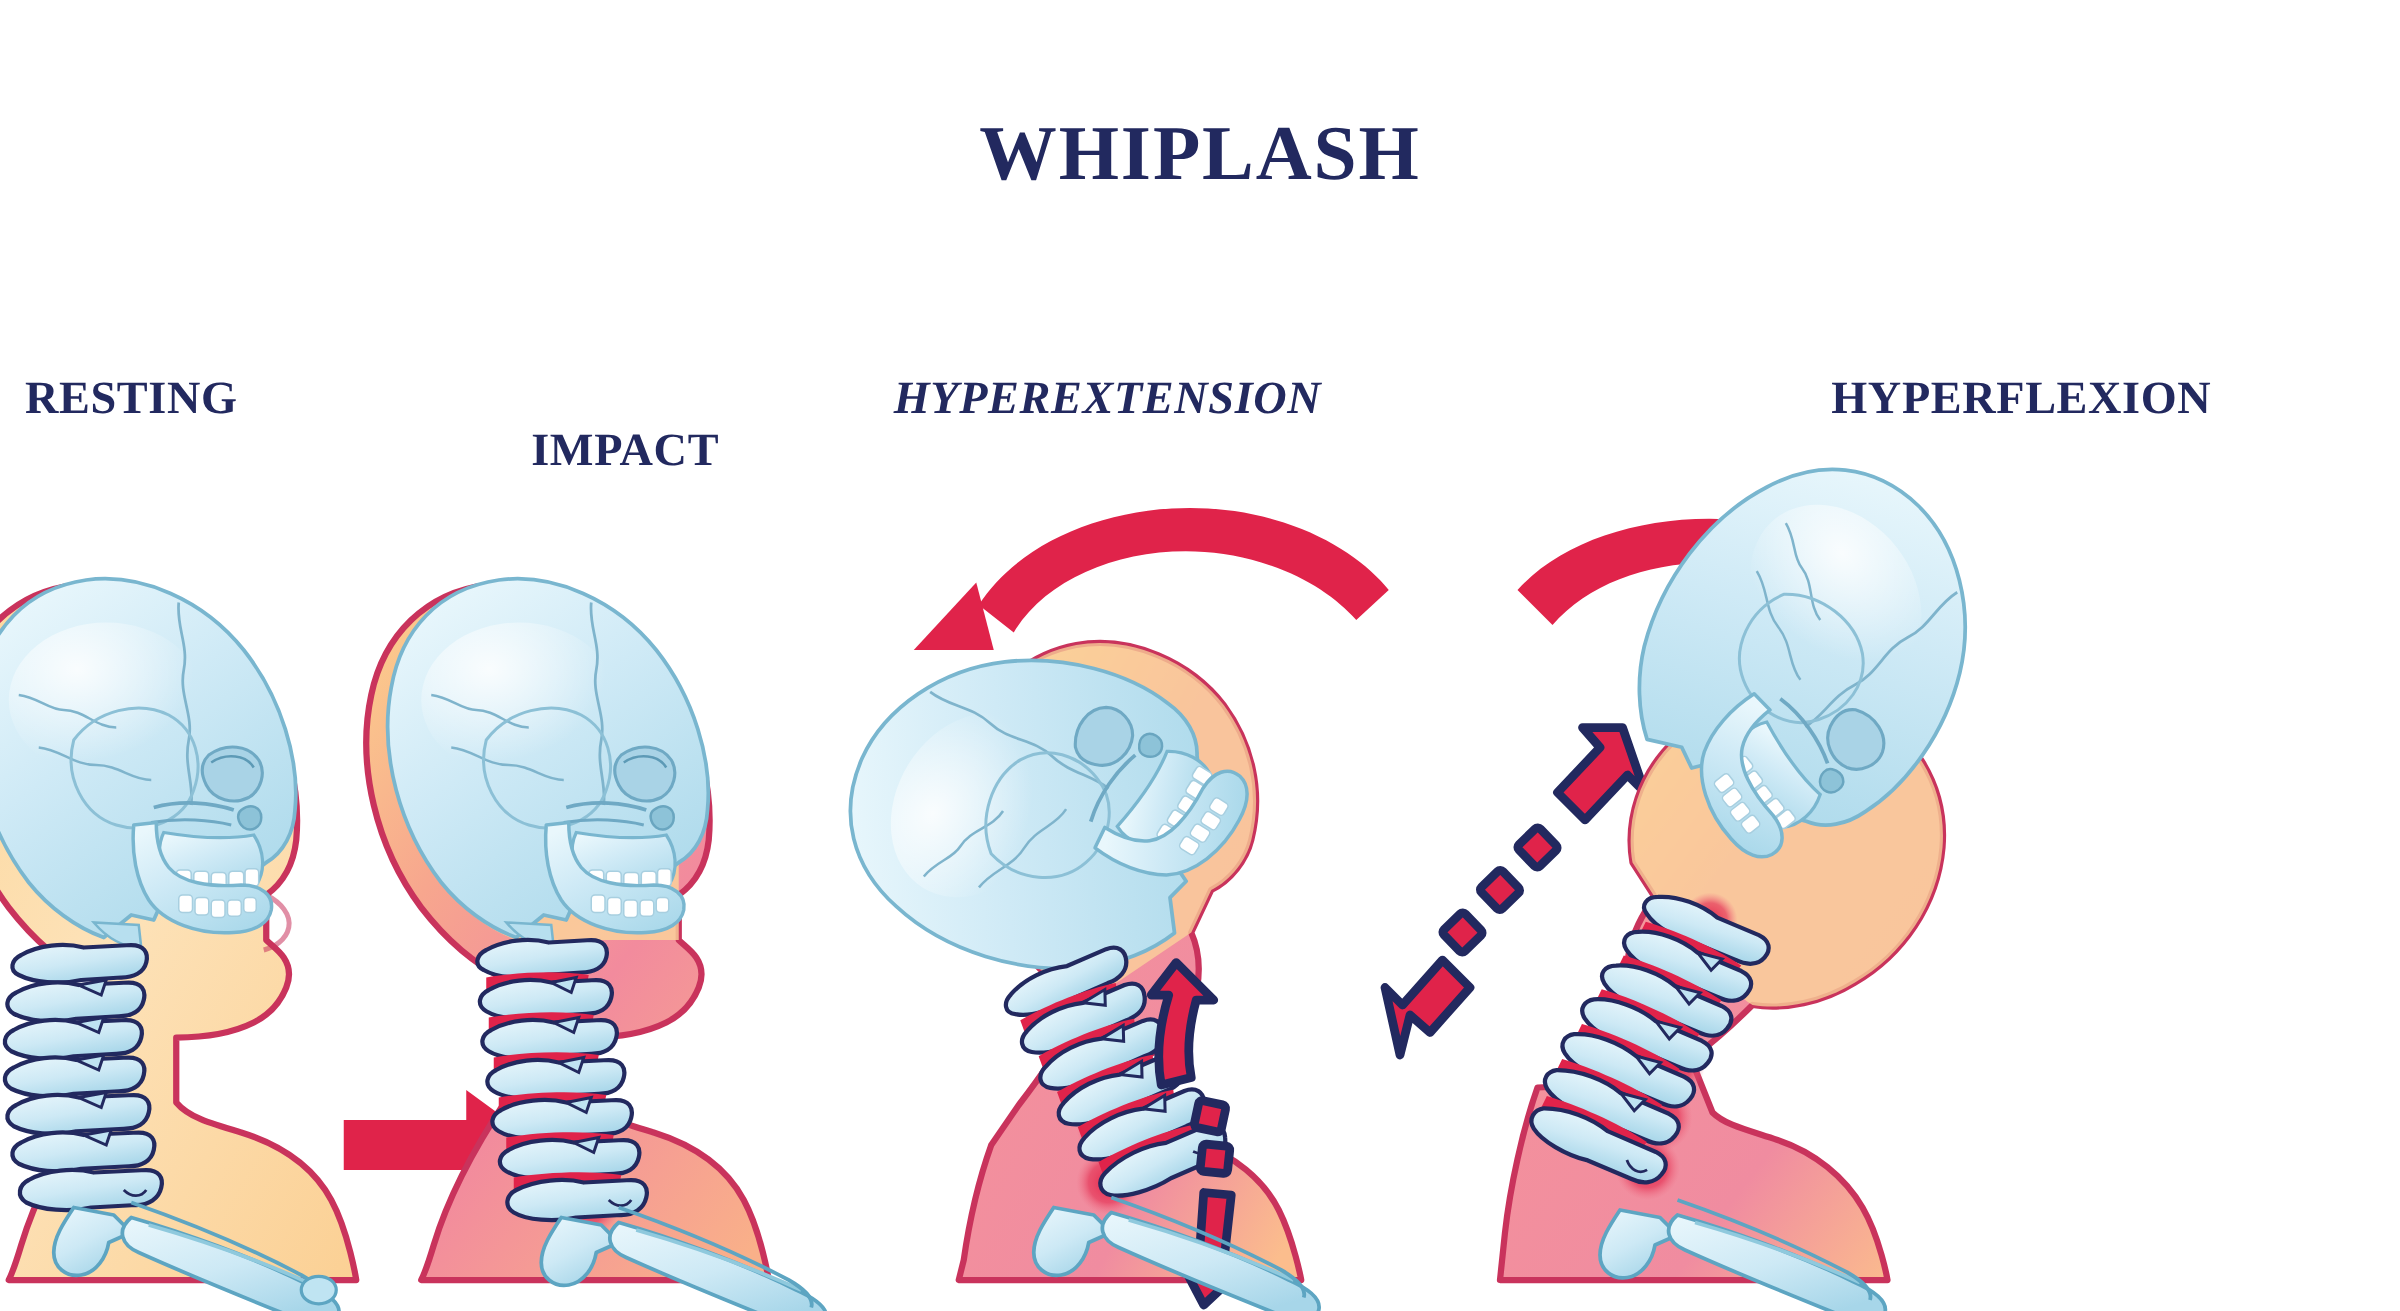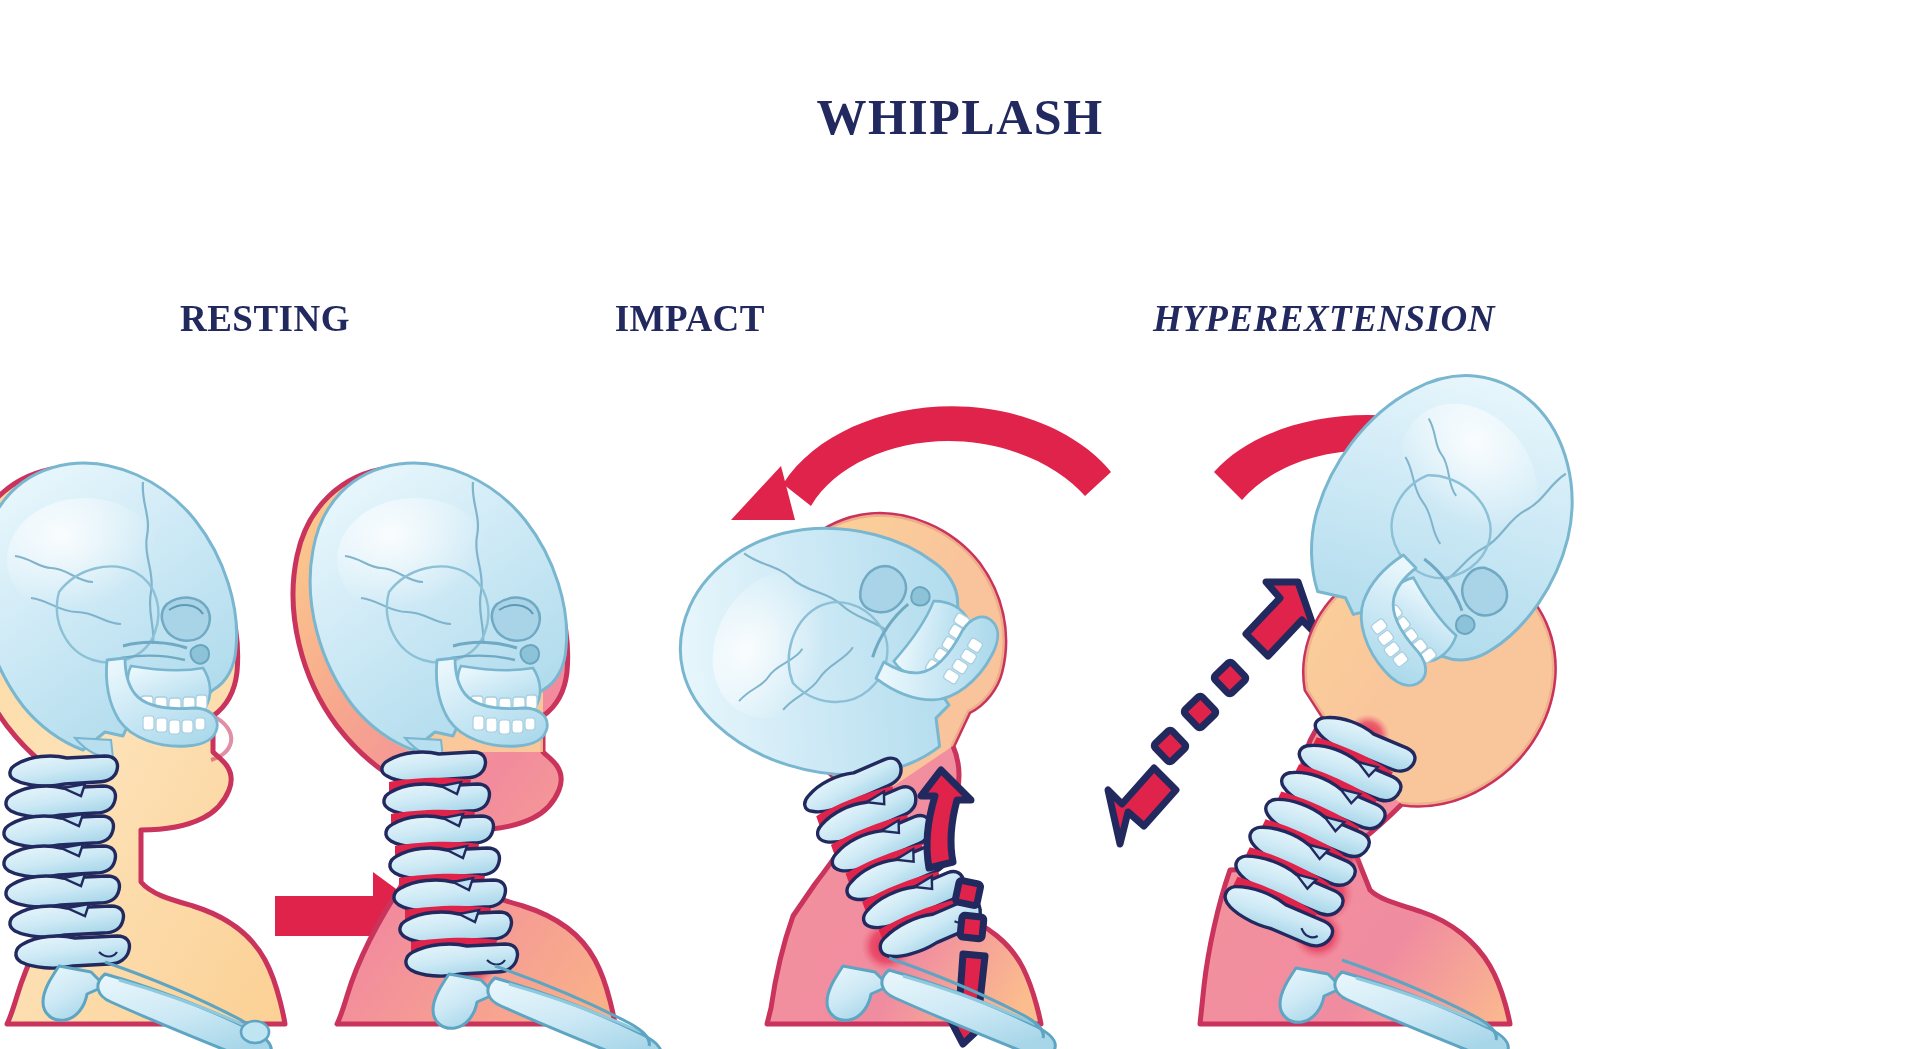--- a/index.html
+++ b/index.html
@@ -19,39 +19,39 @@
     width: 1920px;
     height: 1049px;
     background: #ffffff;
   }
   #main-title {
     position: absolute;
     top: 92px;
     left: 0;
     width: 1920px;
     text-align: center;
-    font-size: 50px;
+    font-size: 62px;
     font-weight: bold;
     letter-spacing: 1.5px;
     color: #22295f;
     font-family: "Liberation Serif", "DejaVu Serif", serif;
     line-height: 1;
   }
   .panel {
     position: absolute;
     top: 300px;
     width: 480px;
     height: 720px;
   }
   .panel-label {
     position: absolute;
     top: 0;
     left: 0;
     width: 100%;
-    text-align: right;
+    text-align: left;
     font-size: 37px;
     font-weight: bold;
     letter-spacing: 0.5px;
     color: #22295f;
     font-family: "Liberation Serif", "DejaVu Serif", serif;
     white-space: nowrap;
     line-height: 1;
   }
   .panel-art {
     position: absolute;
@@ -59,21 +59,21 @@
     left: 0;
     width: 480px;
     height: 660px;
   }
   #panel-resting       { left: -45px; }
   #panel-impact        { left: 255px; }
   #panel-hyperext      { left: 675px; }
   #panel-hyperflex     { left: 1110px; }
 
   #panel-resting   .panel-label { left: 65px;  width: 330px; }
-  #panel-impact    .panel-label { left: 170px; width: 340px; }
+  #panel-impact    .panel-label { left: 170px; width: 340px; margin-top: 42px; }
   #panel-hyperext  .panel-label { left: 40px;  width: 780px; font-style: italic; }
   #panel-hyperflex .panel-label { left: 355px; width: 780px; }
 
   .art-svg { display: block; overflow: visible; }
 </style>
 </head>
 <body>
 
 <div id="stage">
 

